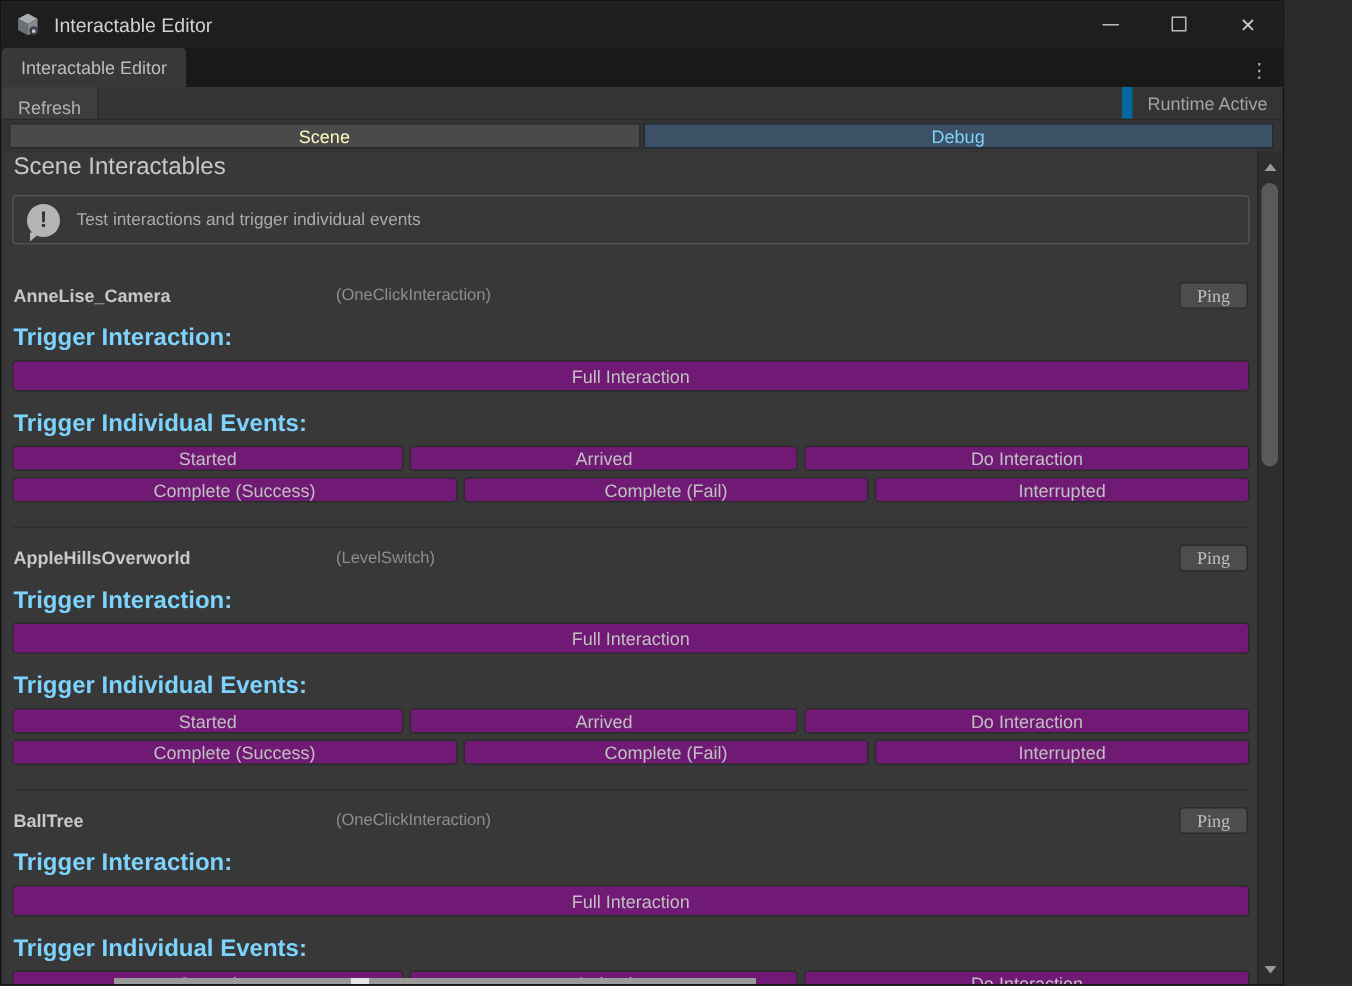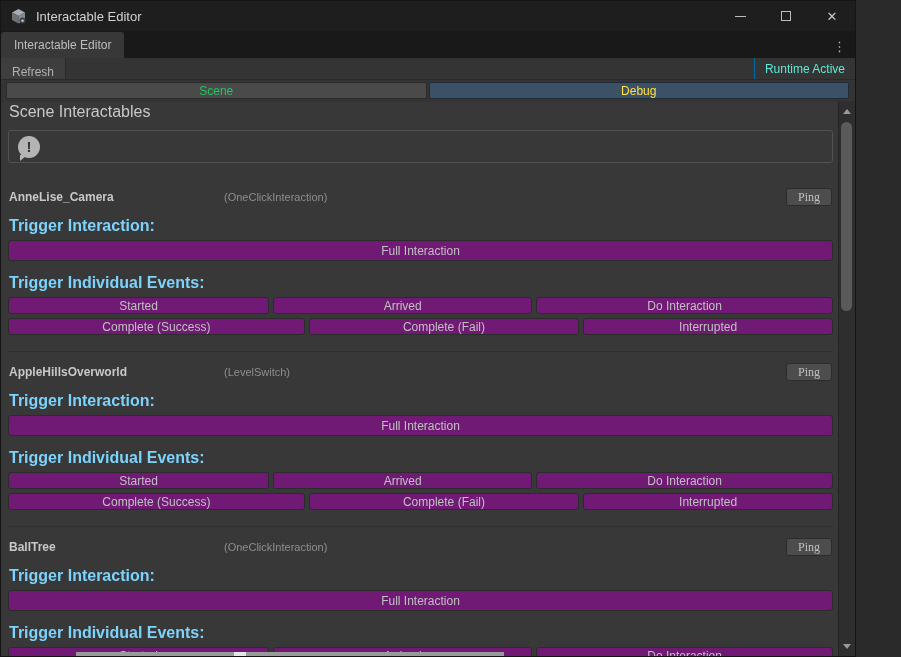--- a/index.html
+++ b/index.html
@@ -30,31 +30,31 @@
   }
   .kebab { margin-left:auto; color:#b5b5b5; font-size:13px; padding:0 9px 4px 0; letter-spacing:0; }
 
   
   .toolbar { height:22px; background:#343434; display:flex; align-items:stretch; border-bottom:1px solid #2a2a2a; }
   .refresh-btn {
     background:#3e3e3e; color:#b2b2b2; font-size:12px; padding:0 11px;
     display:flex; align-items:flex-end; border-right:1px solid #2a2a2a;
   }
   .runtime-label {
-    margin-left:auto; color:#5eead4; font-size:12px; display:flex; align-items:center;
-    padding:0 10px; border-left:1px solid #0369a1;
+    margin-left:auto; color:#a3a3a3; font-size:12px; display:flex; align-items:center;
+    padding:0 10px; border-left:7px solid #0369a1;
   }
 
   
   .toggle-row { display:flex; gap:2px; padding:2px 6px 3px 5px; background:#343434; }
   .toggle-btn {
     flex:1; height:17px; font-size:12px; display:flex; align-items:center; justify-content:center;
-    color:#22c55e; background:#4a4a4a; border:1px solid #2b2b2b; border-radius:2px;
-  }
-  .toggle-btn.selected { background:#3d5166; color:#fde047; border-color:#202c3a; }
+    color:#fef9c3; background:#4a4a4a; border:1px solid #2b2b2b; border-radius:2px;
+  }
+  .toggle-btn.selected { background:#3d5166; color:#7dd3fc; border-color:#202c3a; }
 
   
   .content { position:absolute; top:100px; left:0; right:17px; bottom:0; padding:0 5px 0 7px; overflow:hidden; }
   .heading { font-weight:normal; font-size:16px; color:#c8c8c8; margin:2px 0 9px 1px; }
 
   .help-box {
     border:1px solid #525252; border-radius:3px; height:33px;
     display:flex; align-items:center; gap:11px; padding:0 9px;
     color:#ababab; font-size:11.5px; margin-bottom:14px;
   }
@@ -159,20 +159,21 @@
       <span>Debug</span>
     </div>
   </div>
 
   <div class="content">
 
     <div class="heading">Scene Interactables</div>
 
     <div class="help-box">
       <div class="help-icon">!</div>
+      <span>Test interactions and trigger individual events</span>
     </div>
 
     <div class="section">
       <div class="sec-header">
         <span class="sec-name">AnneLise_Camera</span>
         <span class="sec-type">(OneClickInteraction)</span>
         <div class="btn ping-btn">Ping</div>
       </div>
       <div class="sub-label">Trigger Interaction:</div>
       <div class="btn full-btn">Full Interaction</div>

